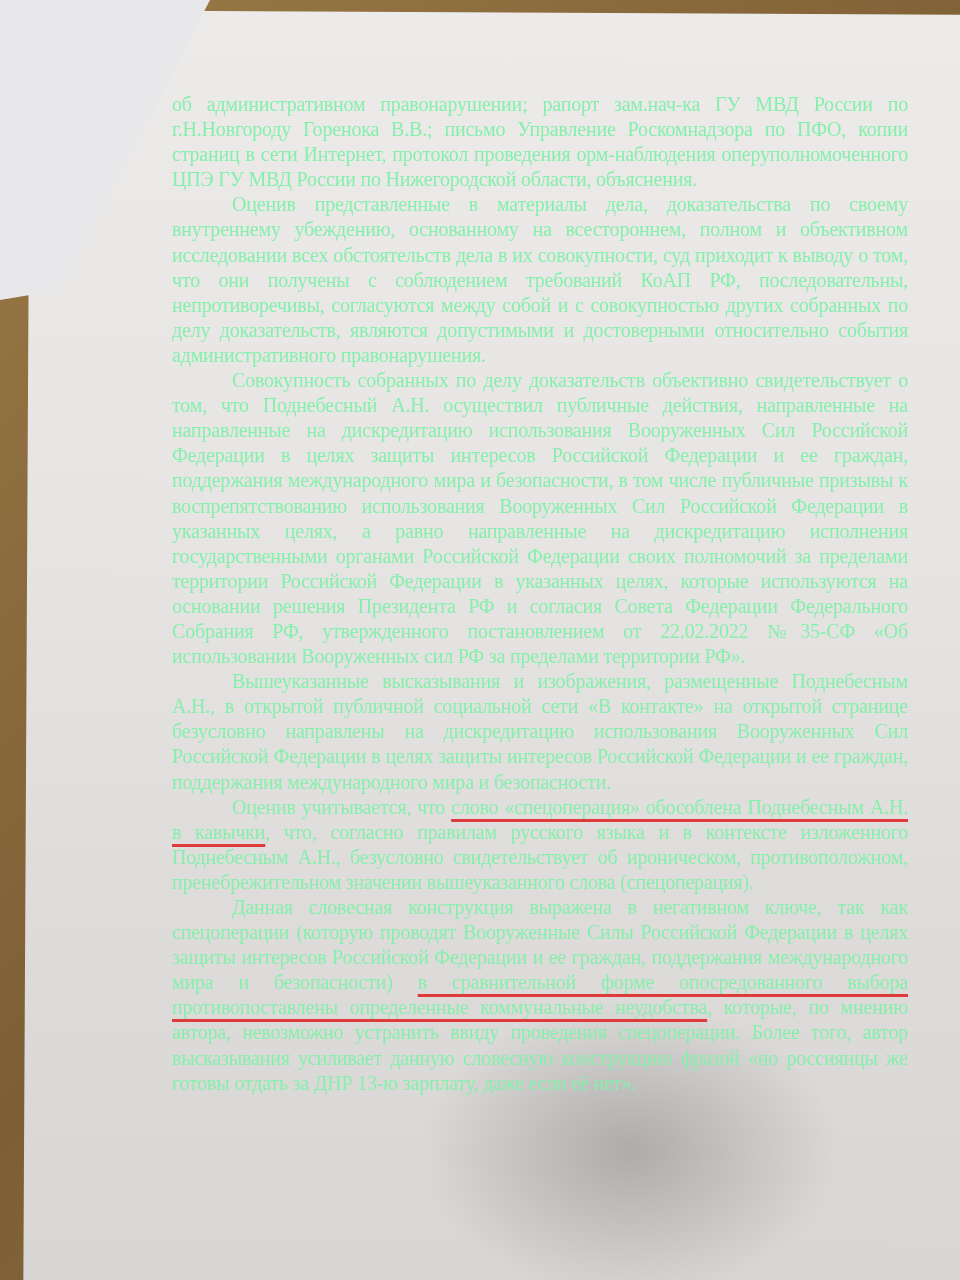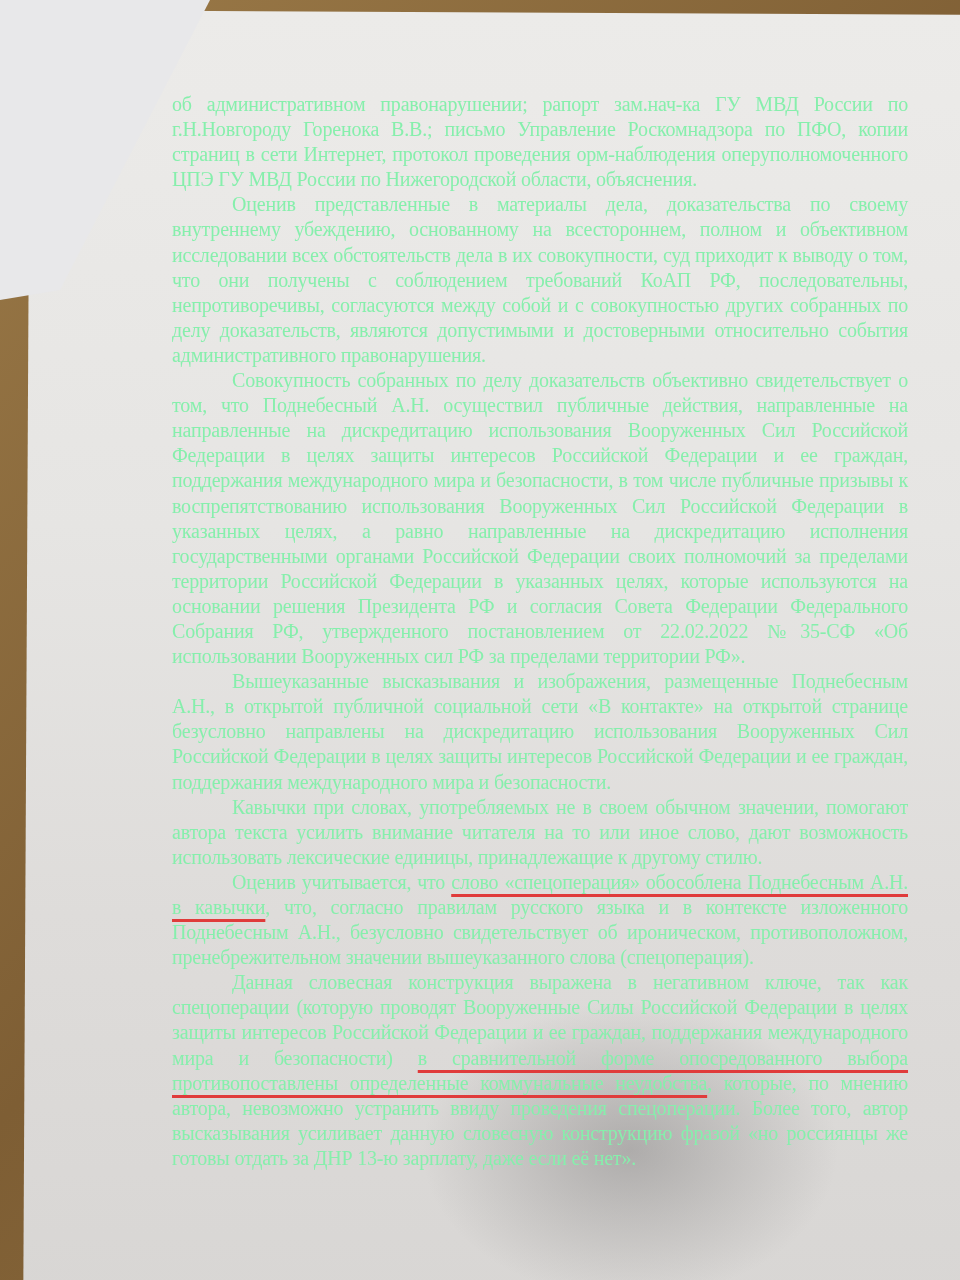--- a/index.html
+++ b/index.html
@@ -51,16 +51,15 @@
 <div class="desk"></div>
 <div class="page"></div>
 <div class="page-shadow"></div>
 <div class="folded-sheet"></div>
 
 <div class="text">
   <p class="noindent"><span>об административном правонарушении; рапорт зам.нач-ка ГУ МВД России по г.Н.Новгороду Горенока В.В.; письмо Управление Роскомнадзора по ПФО, копии страниц в сети Интернет, протокол проведения орм-наблюдения оперуполномоченного ЦПЭ ГУ МВД России по Нижегородской области, объяснения.</span></p>
   <p><span>Оценив представленные в материалы дела, доказательства по своему внутреннему убеждению, основанному на всестороннем, полном и объективном исследовании всех обстоятельств дела в их совокупности, суд приходит к выводу о том, что они получены с соблюдением требований КоАП РФ, последовательны, непротиворечивы, согласуются между собой и с совокупностью других собранных по делу доказательств, являются допустимыми и достоверными относительно события административного правонарушения.</span></p>
   <p><span>Совокупность собранных по делу доказательств объективно свидетельствует о том, что Поднебесный А.Н. осуществил публичные действия, направленные на направленные на дискредитацию использования Вооруженных Сил Российской Федерации в целях защиты интересов Российской Федерации и ее граждан, поддержания международного мира и безопасности, в том числе публичные призывы к воспрепятствованию использования Вооруженных Сил Российской Федерации в указанных целях, а равно направленные на дискредитацию исполнения государственными органами Российской Федерации своих полномочий за пределами территории Российской Федерации в указанных целях, которые используются на основании решения Президента РФ и согласия Совета Федерации Федерального Собрания РФ, утвержденного постановлением от 22.02.2022 №35-СФ «Об использовании Вооруженных сил РФ за пределами территории РФ».</span></p>
   <p><span>Вышеуказанные высказывания и изображения, размещенные Поднебесным А.Н., в открытой публичной социальной сети «В контакте» на открытой странице безусловно направлены на  дискредитацию использования Вооруженных Сил Российской Федерации в целях защиты интересов Российской Федерации и ее граждан, поддержания международного мира и безопасности.</span></p>
-  <p><span>Кавычки при словах, употребляемых не в своем обычном значении, помогают автора текста усилить внимание читателя на то или иное слово, дают возможность использовать лексические единицы, принадлежащие к другому стилю.</span></p>
   <p><span>Оценив учитывается, что </span><span class="u">слово «спецоперация» обособлена Поднебесным А.Н. в кавычки</span><span>, что, согласно правилам русского языка и в контексте изложенного Поднебесным А.Н., безусловно свидетельствует об ироническом, противоположном, пренебрежительном значении вышеуказанного слова (спецоперация).</span></p>
   <p><span>Данная словесная конструкция выражена в негативном ключе, так как спецоперации (которую проводят Вооруженные Силы Российской Федерации в целях защиты интересов Российской Федерации и ее граждан, поддержания международного мира и безопасности) </span><span class="u">в сравнительной форме опосредованного выбора противопоставлены определенные коммунальные неудобства</span><span>, которые, по мнению автора, невозможно устранить ввиду проведения спецоперации. Более того, автор высказывания усиливает данную словесную конструкцию фразой «но россиянцы же готовы отдать за ДНР 13-ю зарплату, даже если её нет».</span></p>
 </div>
 
 </body></html>

